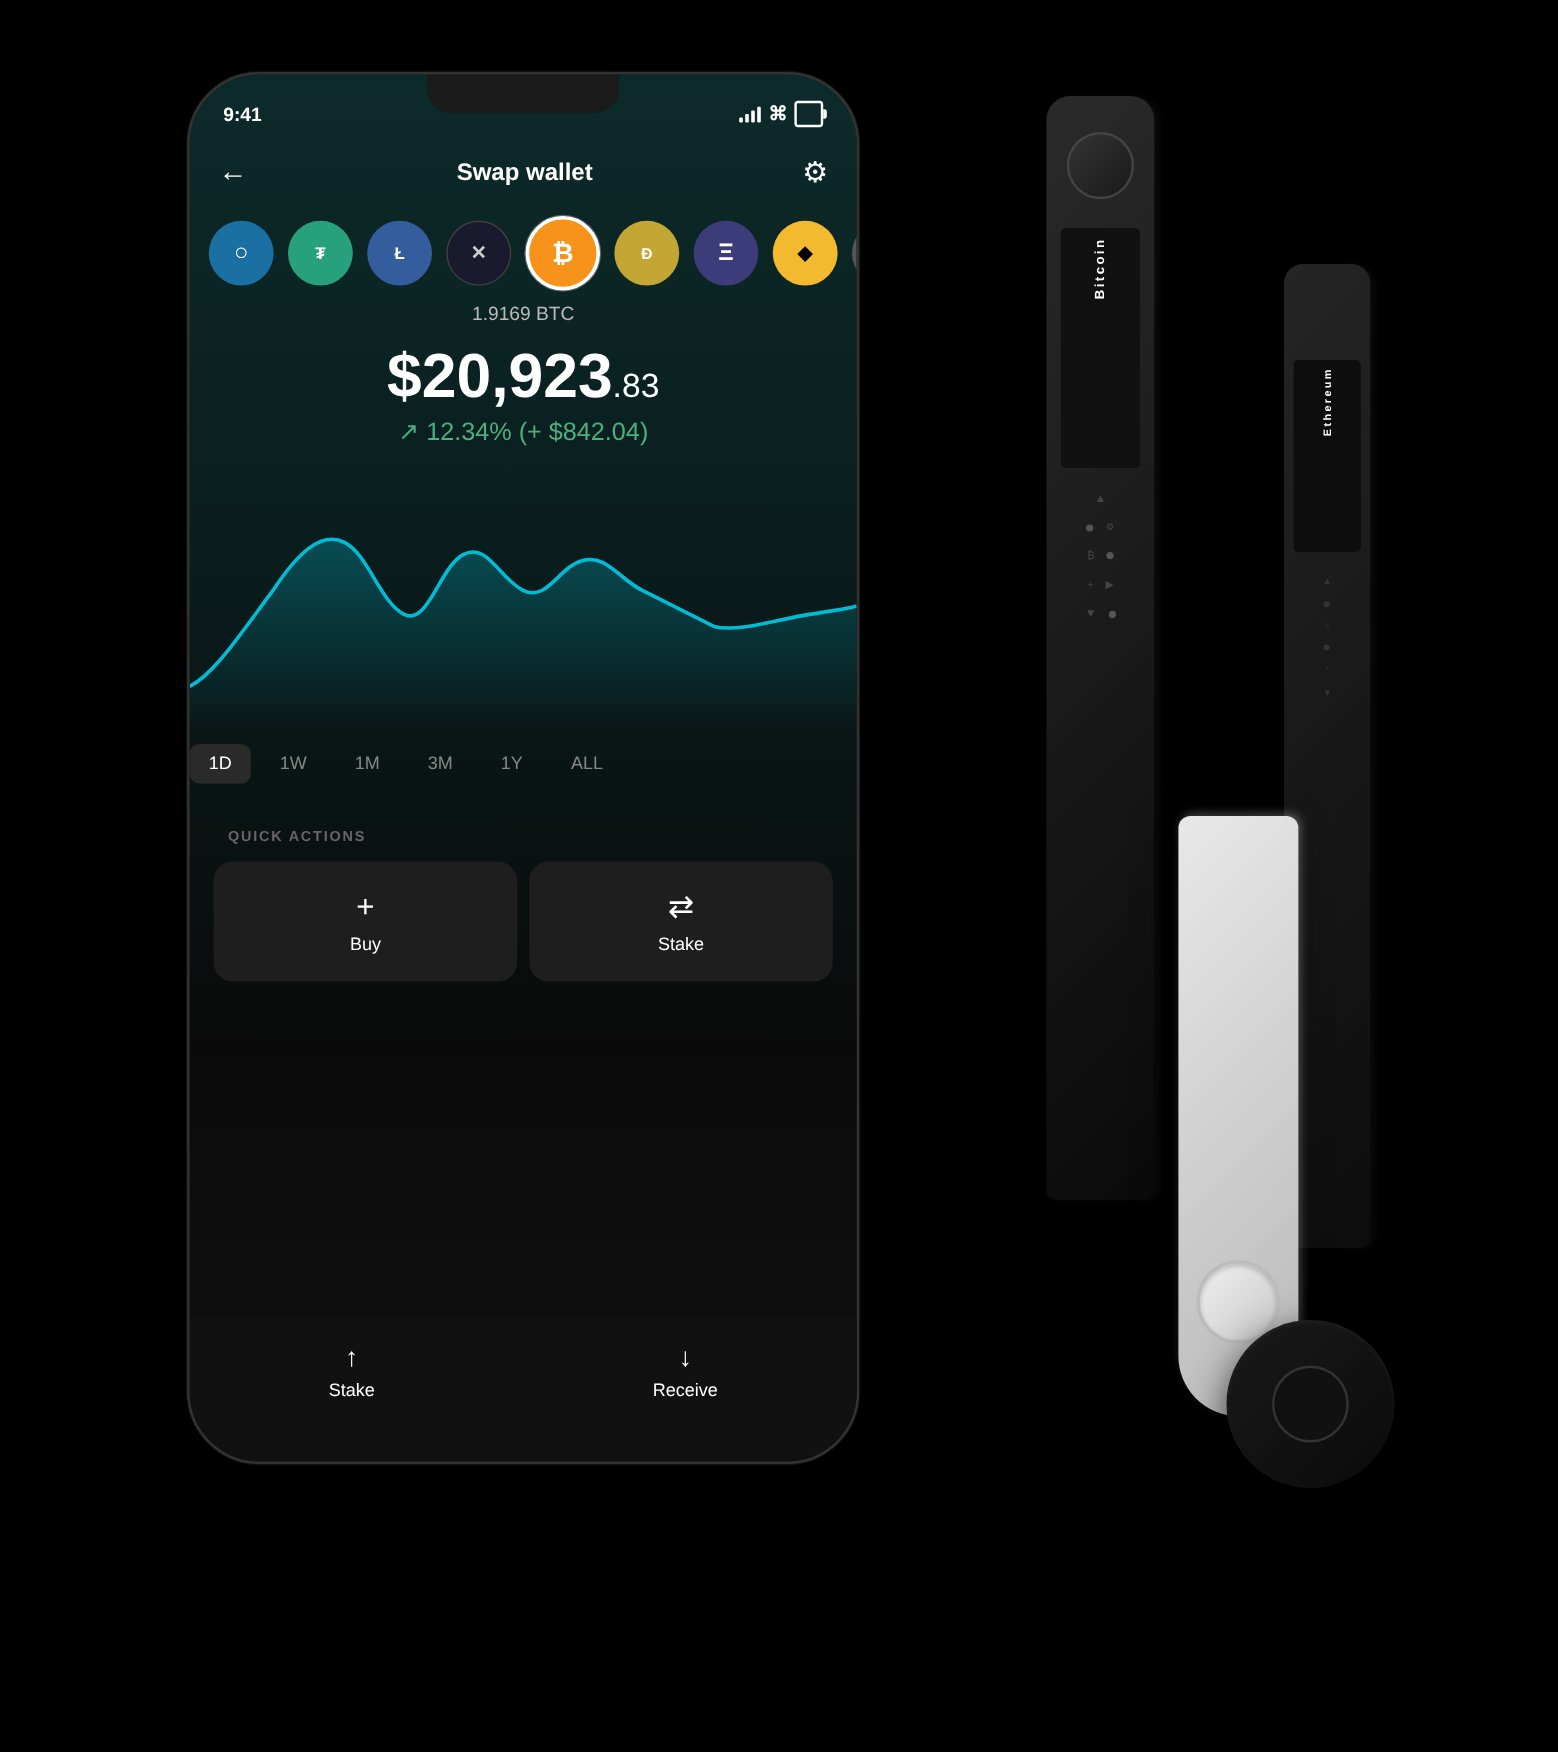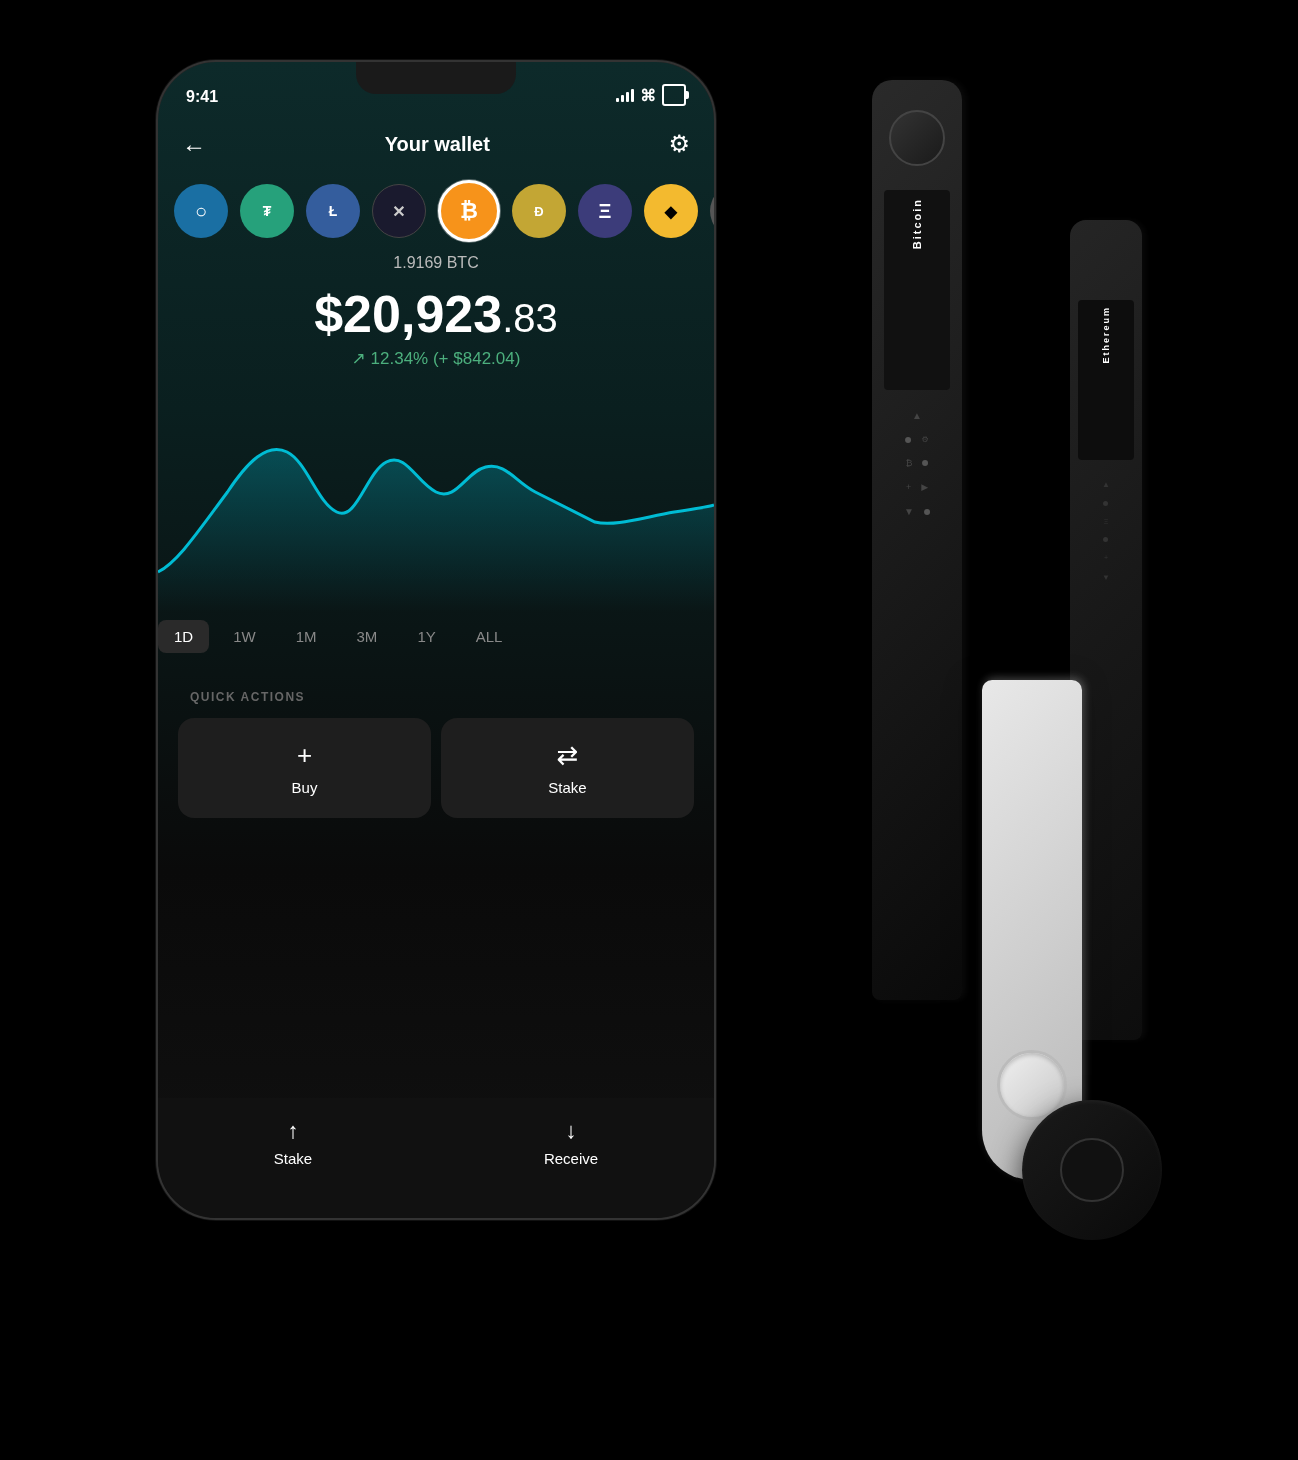--- a/index.html
+++ b/index.html
@@ -176,27 +176,27 @@
     }
 
     .usd-amount {
       color: #fff;
       font-size: 52px;
       font-weight: 700;
       line-height: 1;
     }
 
     .usd-cents {
-      font-size: 40px;
+      font-size: 28px;
       font-weight: 400;
     }
 
     .change-amount {
       color: #4caf7d;
-      font-size: 17px;
+      font-size: 21px;
       margin-top: 8px;
     }
 
     
     .chart-area {
       position: absolute;
       top: 310px;
       left: 0;
       right: 0;
       height: 240px;
@@ -561,21 +561,21 @@
           <span style="font-size:16px;">⌘</span>
           <span style="font-size:14px; border:2px solid #fff; border-radius:3px; padding:1px 4px; position:relative;">
             <span style="position:absolute;right:-5px;top:50%;transform:translateY(-50%);width:3px;height:8px;background:#fff;border-radius:0 2px 2px 0;"></span>
             &nbsp;&nbsp;&nbsp;
           </span>
         </div>
       </div>
 
       <div class="header">
         <span class="back-btn">←</span>
-        <span class="header-title">Your wallet</span>
+        <span class="header-title">Swap wallet</span>
         <span class="settings-btn">⚙</span>
       </div>
 
       <div class="coin-row">
         <div class="coin coin-o">○</div>
         <div class="coin coin-t">₮</div>
         <div class="coin coin-l">Ł</div>
         <div class="coin coin-x" style="color:#ccc; font-size:16px;">✕</div>
         <div class="coin coin-btc">₿</div>
         <div class="coin coin-d">Ð</div>

